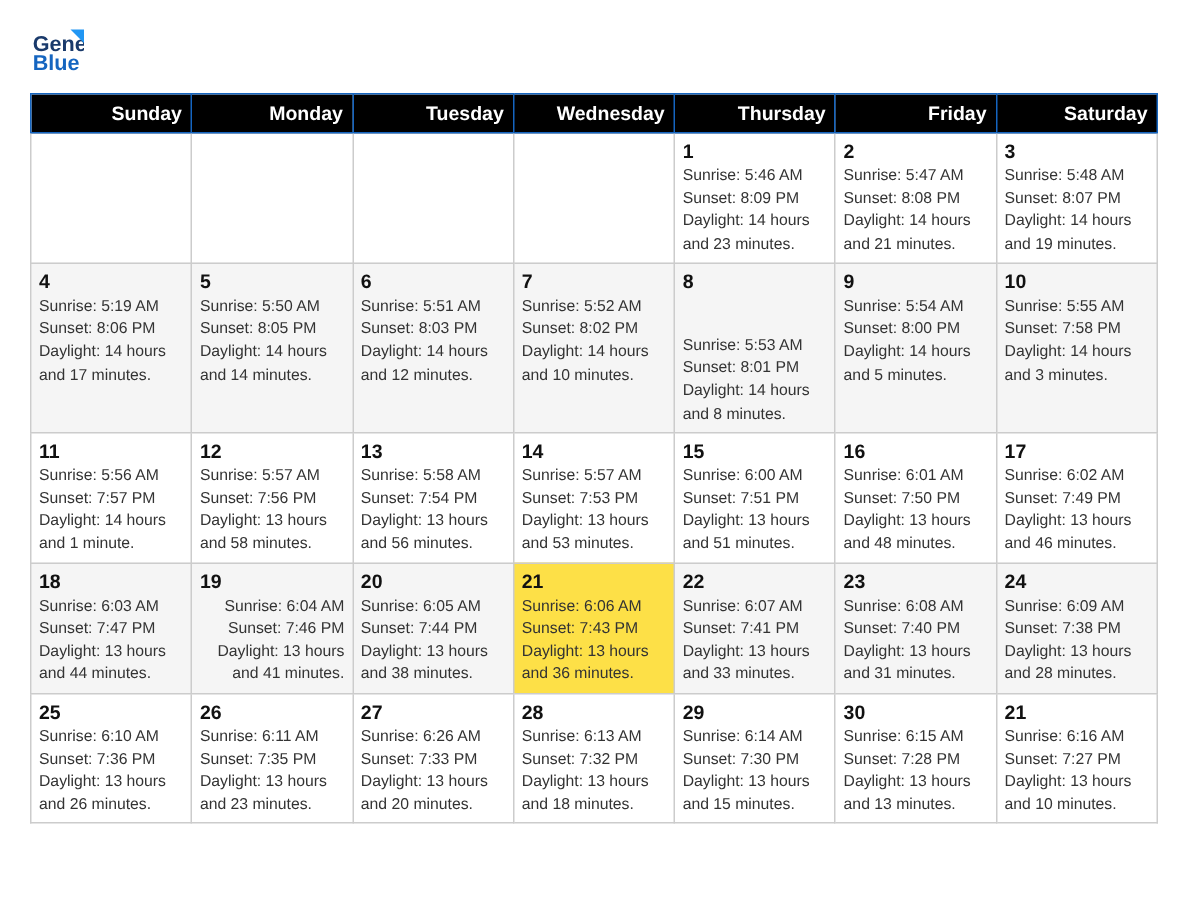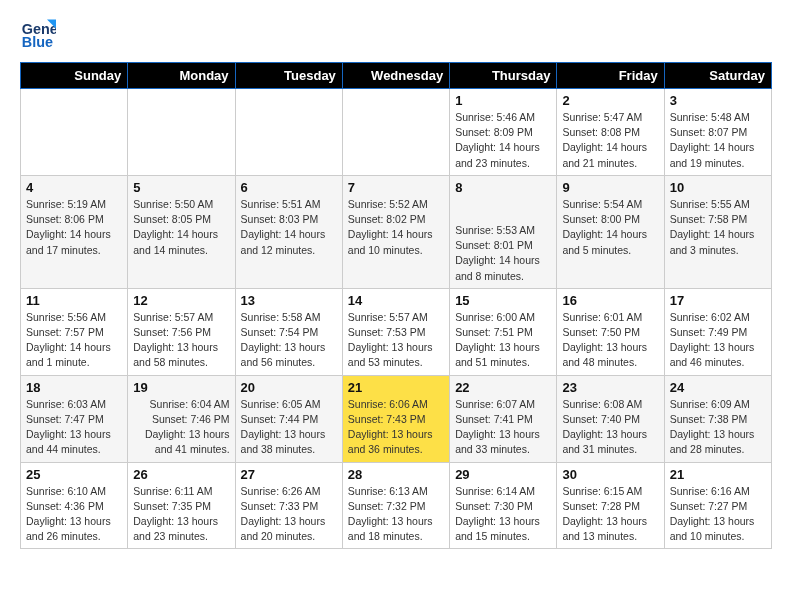--- a/index.html
+++ b/index.html
@@ -295,21 +295,21 @@
           <div class="day-info" style="white-space: pre-line;">Sunrise: 6:09 AM
 Sunset: 7:38 PM
 Daylight: 13 hours
 and 28 minutes.</div>
         </td>
       </tr>
       <tr>
         <td>
           <span class="day-number">25</span>
           <div class="day-info" style="white-space: pre-line;">Sunrise: 6:10 AM
-Sunset: 4:36 PM
+Sunset: 7:36 PM
 Daylight: 13 hours
 and 26 minutes.</div>
         </td>
         <td>
           <span class="day-number">26</span>
           <div class="day-info" style="white-space: pre-line;">Sunrise: 6:11 AM
 Sunset: 7:35 PM
 Daylight: 13 hours
 and 23 minutes.</div>
         </td>

